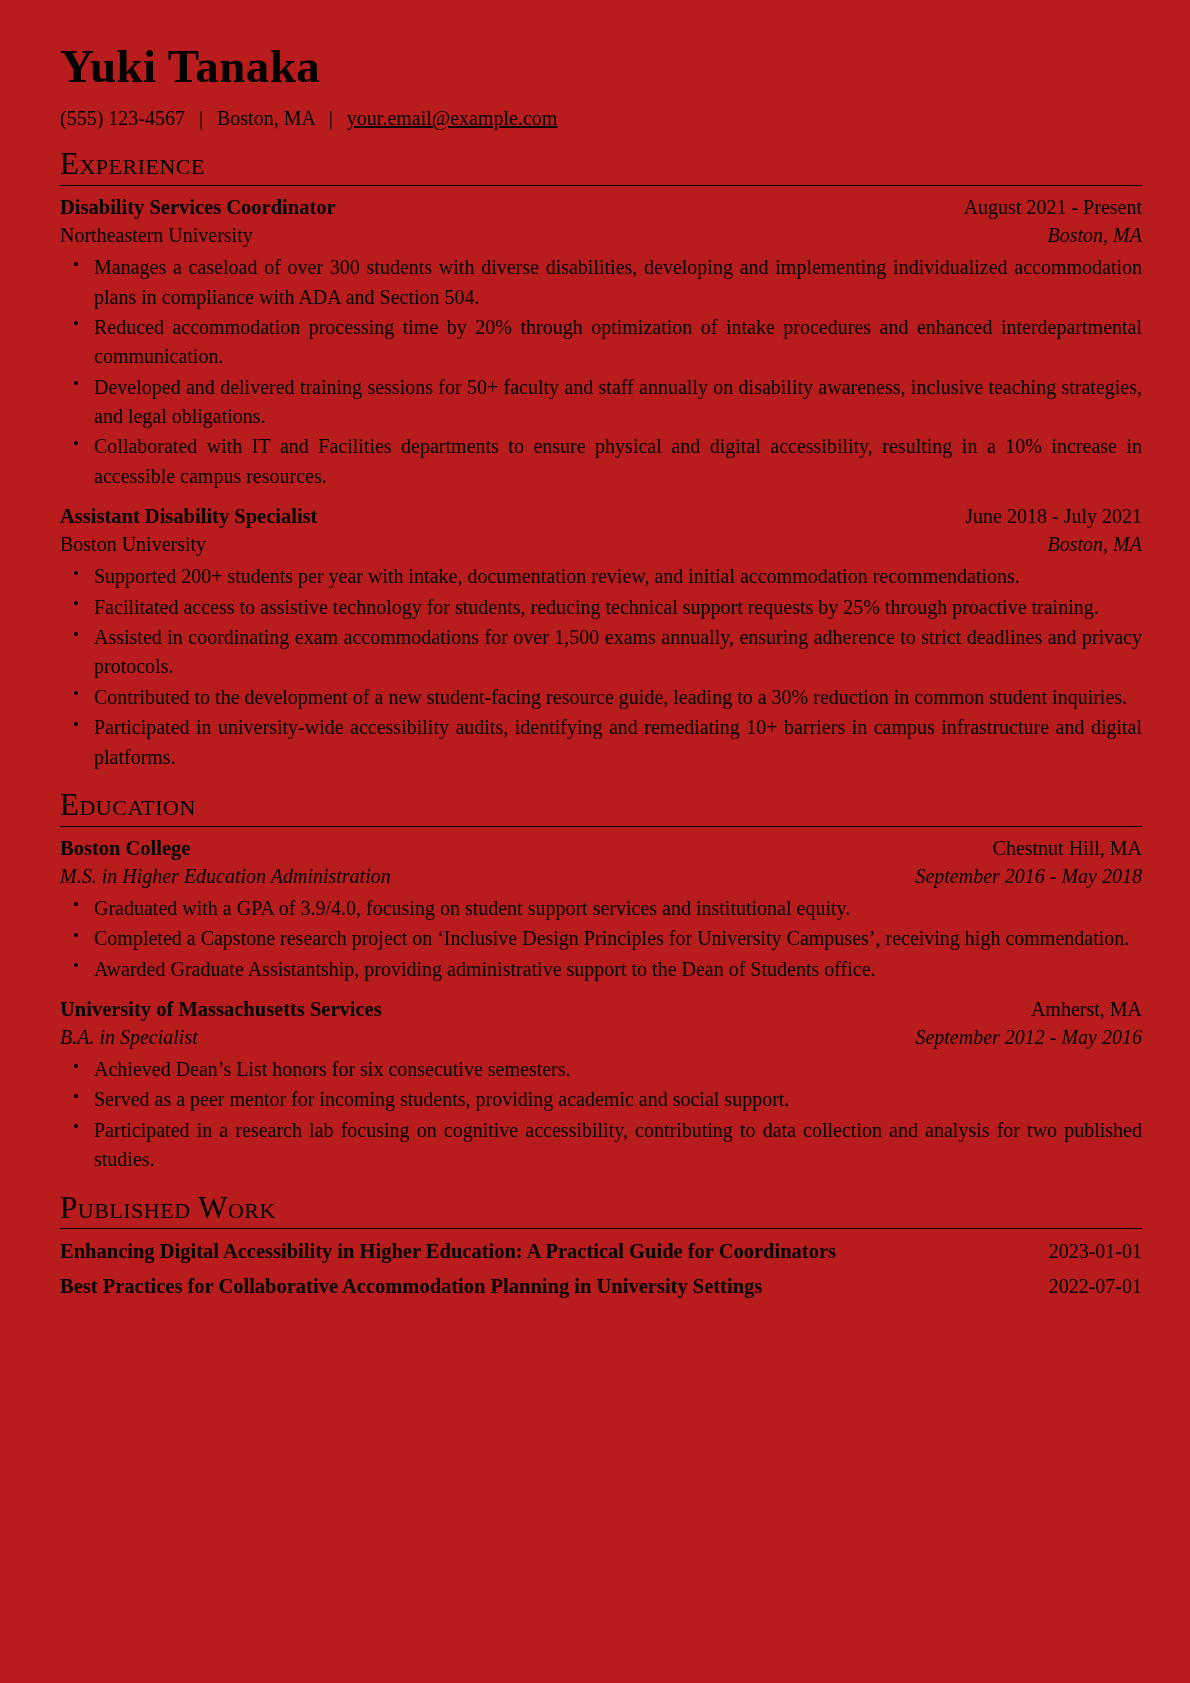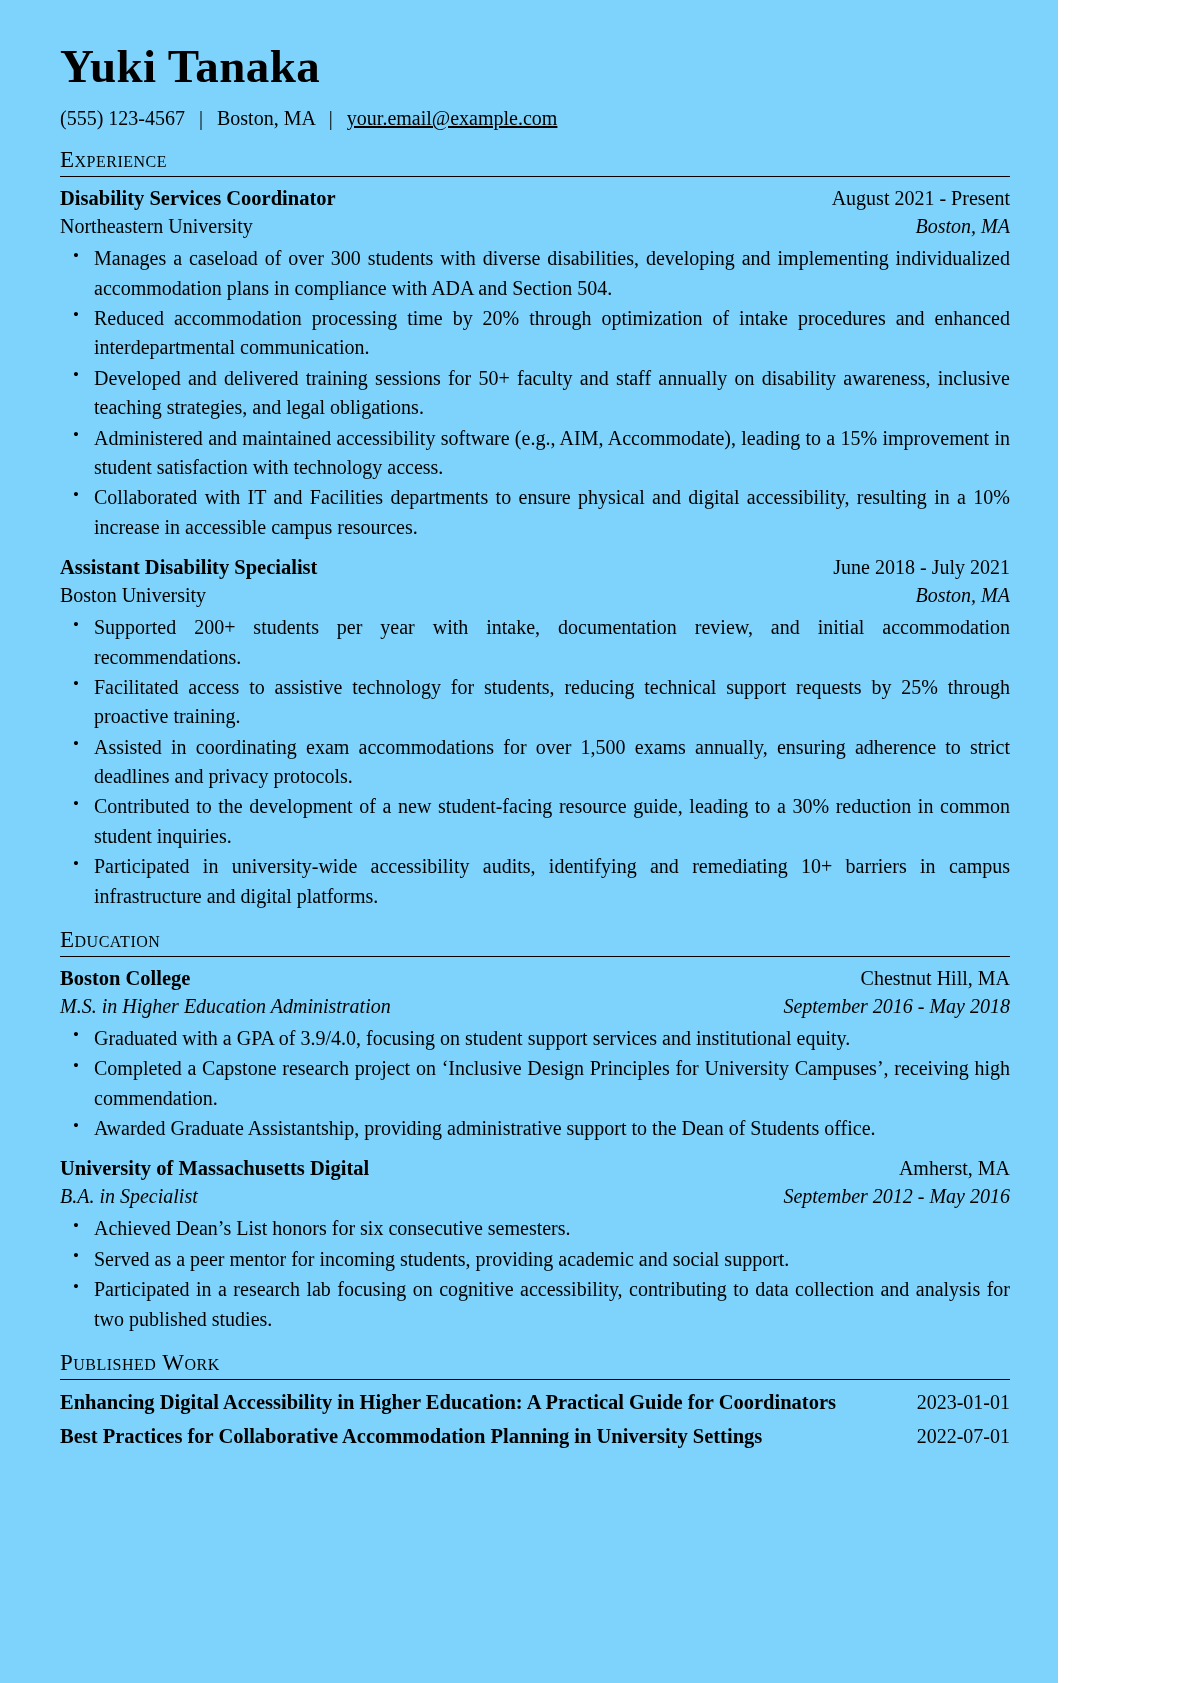--- a/index.html
+++ b/index.html
@@ -9,25 +9,25 @@
     background: #ffffff;
   }
   body {
     width: 1190px;
     min-height: 1683px;
     font-family: "Liberation Serif", "DejaVu Serif", serif;
     color: #000000;
     -webkit-font-smoothing: antialiased;
   }
   .page {
-    width: 1058px;
+    width: 1190px;
     min-height: 1683px;
     box-sizing: border-box;
     padding: 42px 48px 40px 60px;
-    background: #7dd3fc;
+    background: #b91c1c;
     position: relative;
   }
 
   
   .name {
     font-size: 47px;
     font-weight: 700;
     letter-spacing: 0.4px;
     line-height: 1.05;
     margin: 0 0 14px 0;
@@ -46,21 +46,21 @@
     text-decoration: underline;
     color: #000000;
     text-align: center;
   }
 
   
   .section {
     margin-top: 16px;
   }
   .section-title {
-    font-size: 23px;
+    font-size: 31px;
     font-variant: small-caps;
     font-weight: 400;
     letter-spacing: 0.5px;
     line-height: 1.12;
     margin: 0 0 2px 0;
     padding: 0;
   }
   .section-rule {
     border: 0;
     border-top: 1.6px solid #000;
@@ -195,21 +195,20 @@
         <span class="entry-right-plain">August 2021 - Present</span>
       </div>
       <div class="entry-row">
         <span class="entry-left-plain">Northeastern University</span>
         <span class="entry-right-italic">Boston, MA</span>
       </div>
       <ul class="bullets">
         <li>Manages a caseload of over 300 students with diverse disabilities, developing and implementing individualized accommodation plans in compliance with ADA and Section 504.</li>
         <li>Reduced accommodation processing time by 20% through optimization of intake procedures and enhanced interdepartmental communication.</li>
         <li>Developed and delivered training sessions for 50+ faculty and staff annually on disability awareness, inclusive teaching strategies, and legal obligations.</li>
-        <li>Administered and maintained accessibility software (e.g., AIM, Accommodate), leading to a 15% improvement in student satisfaction with technology access.</li>
         <li>Collaborated with IT and Facilities departments to ensure physical and digital accessibility, resulting in a 10% increase in accessible campus resources.</li>
       </ul>
     </div>
 
     <div class="entry">
       <div class="entry-row">
         <span class="entry-left-bold">Assistant Disability Specialist</span>
         <span class="entry-right-plain">June 2018 - July 2021</span>
       </div>
       <div class="entry-row">
@@ -241,21 +240,21 @@
       </div>
       <ul class="bullets">
         <li>Graduated with a GPA of 3.9/4.0, focusing on student support services and institutional equity.</li>
         <li>Completed a Capstone research project on ‘Inclusive Design Principles for University Campuses’, receiving high commendation.</li>
         <li>Awarded Graduate Assistantship, providing administrative support to the Dean of Students office.</li>
       </ul>
     </div>
 
     <div class="entry">
       <div class="entry-row">
-        <span class="entry-left-bold">University of Massachusetts Digital</span>
+        <span class="entry-left-bold">University of Massachusetts Services</span>
         <span class="entry-right-plain">Amherst, MA</span>
       </div>
       <div class="entry-row">
         <span class="entry-left-italic">B.A. in Specialist</span>
         <span class="entry-right-italic">September 2012 - May 2016</span>
       </div>
       <ul class="bullets">
         <li>Achieved Dean’s List honors for six consecutive semesters.</li>
         <li>Served as a peer mentor for incoming students, providing academic and social support.</li>
         <li>Participated in a research lab focusing on cognitive accessibility, contributing to data collection and analysis for two published studies.</li>

